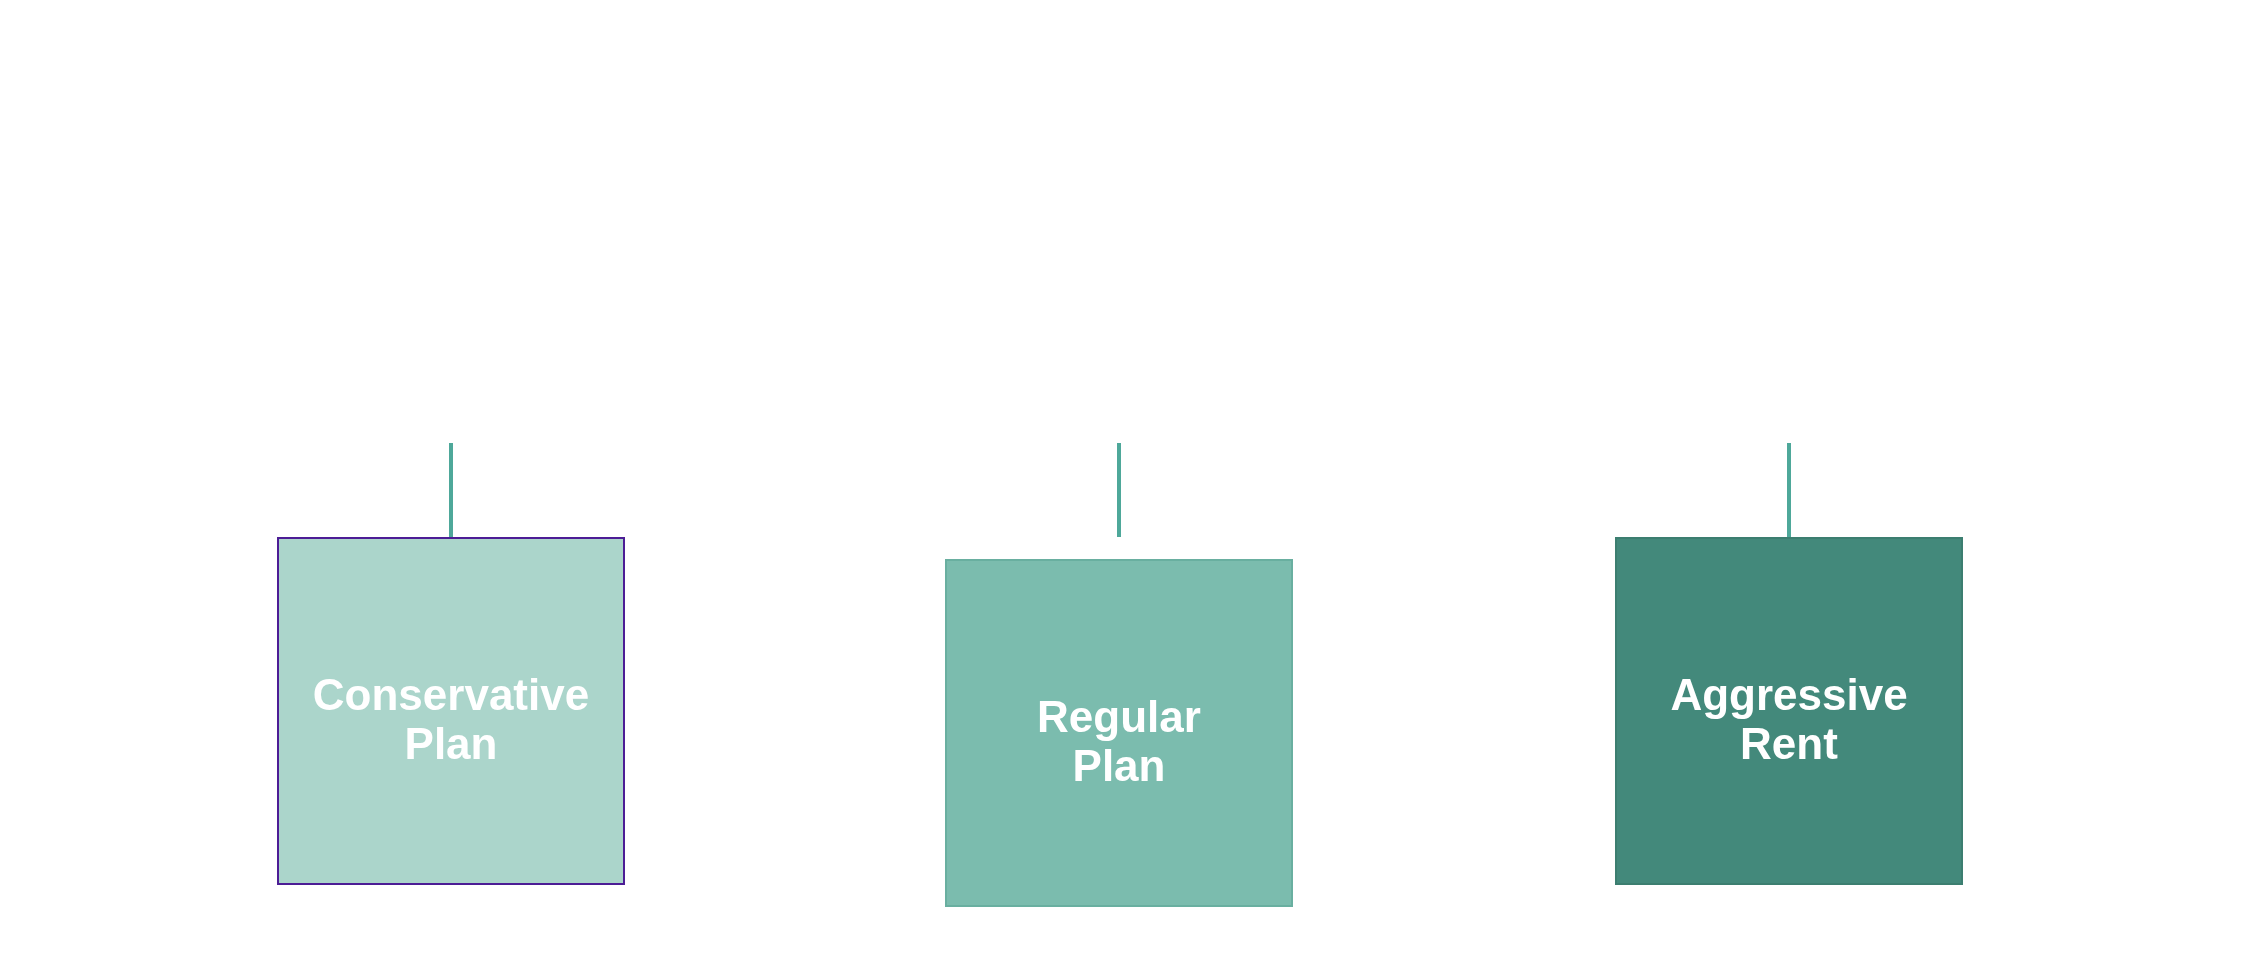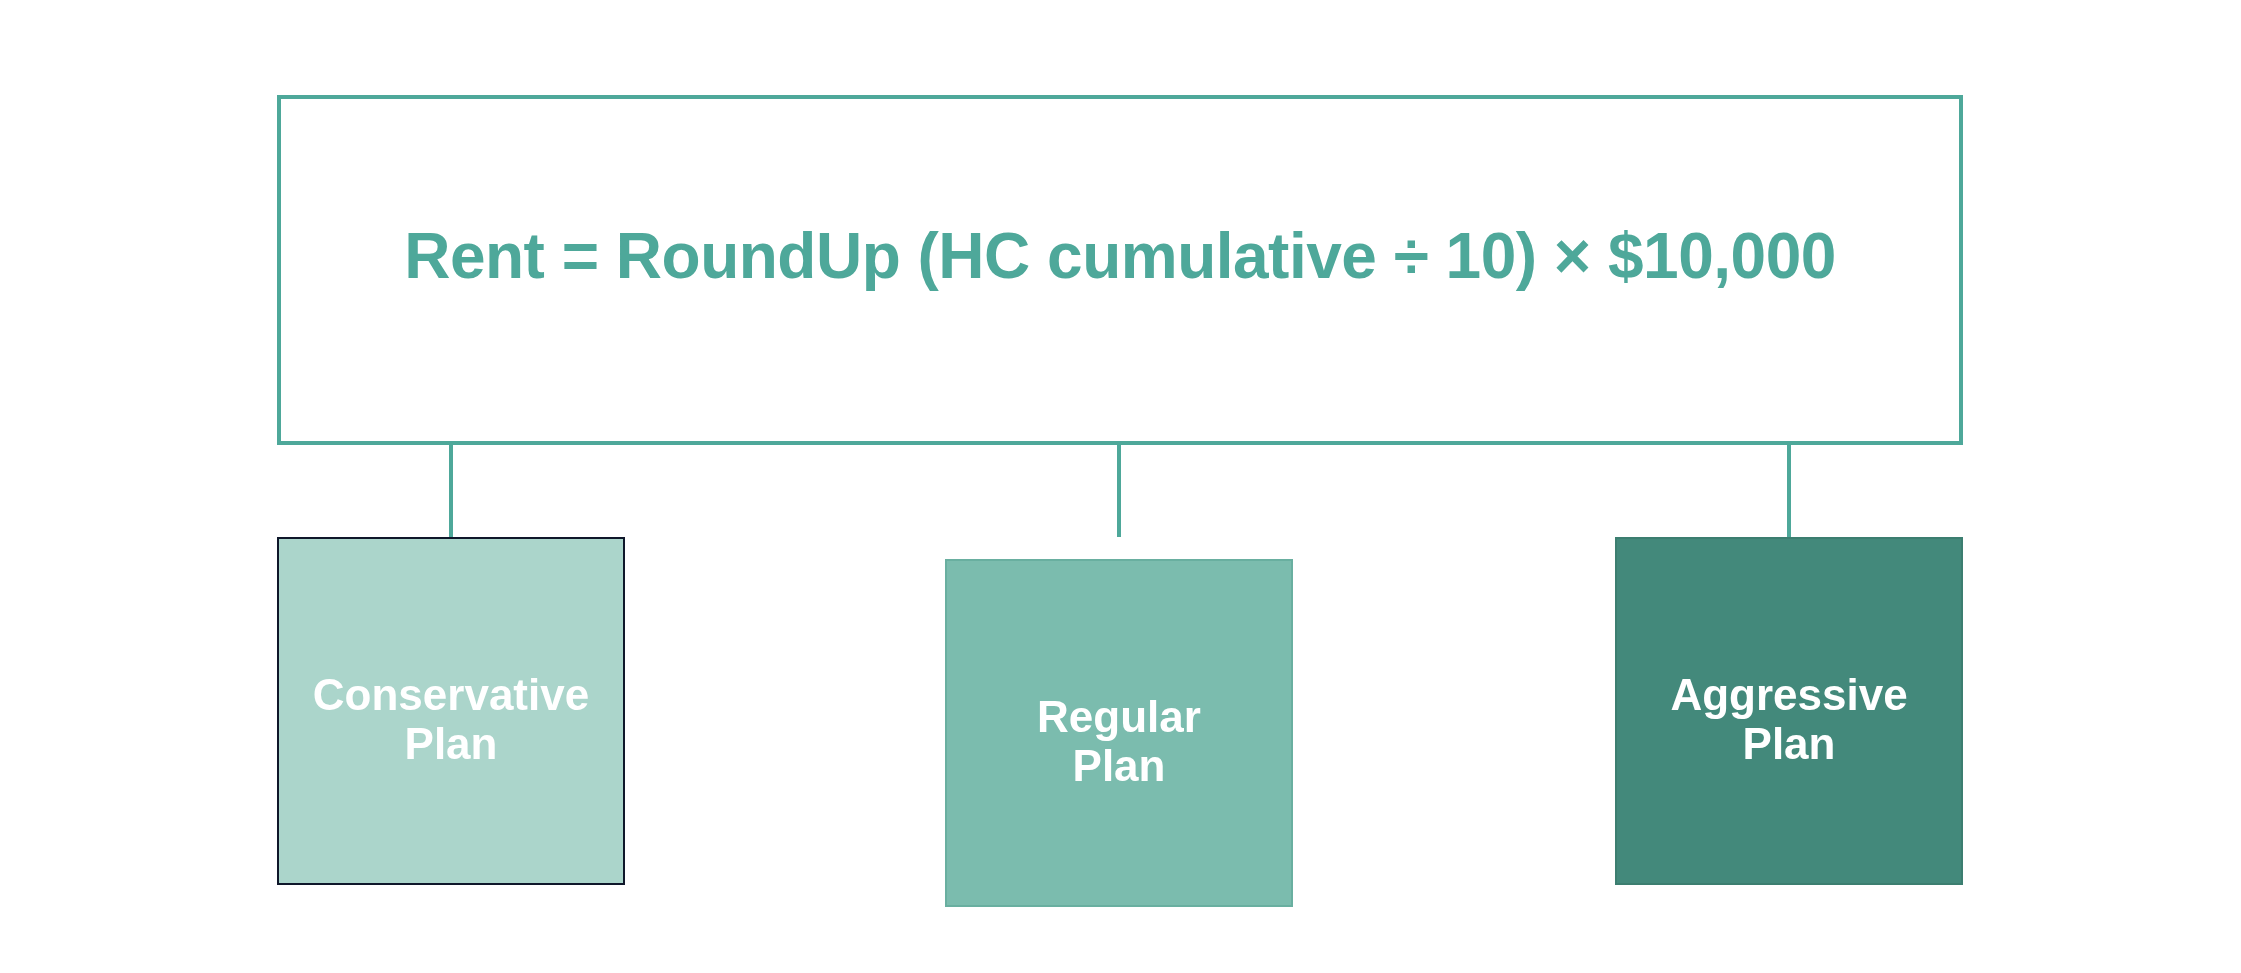--- a/index.html
+++ b/index.html
@@ -53,53 +53,50 @@
     position: absolute;
     top: 537px;
     width: 348px;
     height: 348px;
     box-sizing: border-box;
     display: flex;
     align-items: center;
     justify-content: center;
     text-align: center;
   }
-  .plan-box.p1 { left: 277px;  border: 2px solid #0f172a; }
+  .plan-box.p1 { left: 277px;  border: 2px solid #4c1d95; }
   .plan-box.p2 { left: 945px;  border: 2px solid #69AFA0; margin-top: 22px; }
   .plan-box.p3 { left: 1615px; border: 2px solid #3C7E70; }
   .plan-label {
     color: #ffffff;
     font-size: 44px;
     font-weight: 600;
     line-height: 1.12;
     white-space: pre-line;
     transform: translateY(8px);
   }
 </style>
 </head>
 <body>
 
 <div class="canvas">
 
-  <div class="formula-box">
-    <div class="formula-text">Rent = RoundUp (HC cumulative ÷ 10) × $10,000</div>
-  </div>
 
   <div class="connector c1"></div>
   <div class="connector c2"></div>
   <div class="connector c3"></div>
 
   <div class="plan-box p1" style="background-color: rgb(171, 213, 203);">
     <div class="plan-label">Conservative
 Plan</div>
   </div>
 
   <div class="plan-box p2" style="background-color: rgb(123, 188, 174);">
     <div class="plan-label">Regular
 Plan</div>
   </div>
 
   <div class="plan-box p3" style="background-color: rgb(67, 137, 123);">
     <div class="plan-label">Aggressive
-Plan</div>
+Rent</div>
   </div>
 
 </div>
 
 </body></html>

